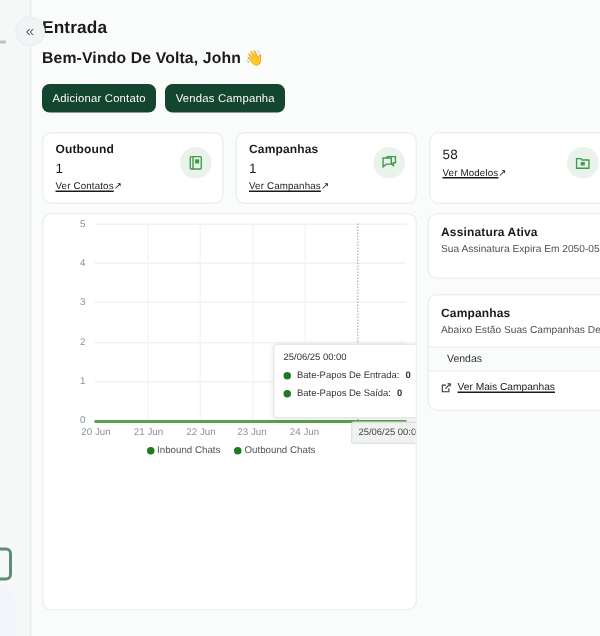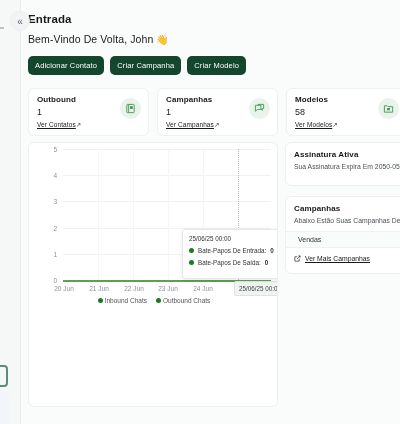--- a/index.html
+++ b/index.html
@@ -35,21 +35,21 @@
     color: #5a6670; font-size: 10px; cursor: pointer; z-index: 5;
   }
 
   
   #page {
     position: absolute; left: 21px; top: 0; width: 379px; height: 424px;
     background: #fafbfb; overflow: hidden;
   }
 
   #page-title { margin: 13px 0 0 7px; font-size: 11.5px; font-weight: 600; letter-spacing: .1px; }
-  #welcome { margin: 8px 0 0 7px; font-size: 10.5px; font-weight: 400; letter-spacing: .1px; }
+  #welcome { margin: 8px 0 0 7px; font-size: 10.5px; font-weight: 700; letter-spacing: .1px; }
   #welcome .wave { font-size: 10px; }
 
   #action-bar { margin: 11px 0 0 7px; display: flex; gap: 6px; }
   .btn {
     background: #14452f; color: #ffffff; border: none; border-radius: 5px;
     padding: 5px 7px; font-size: 7.5px; font-family: "Liberation Sans", sans-serif;
     letter-spacing: .15px; cursor: pointer; white-space: nowrap;
   }
 
   
@@ -161,22 +161,21 @@
 
   <div id="page-title">Entrada</div>
 
   <div id="welcome">
     <span>Bem-Vindo De Volta, John</span>
     <span class="wave">👋</span>
   </div>
 
   <div id="action-bar">
     <button class="btn">Adicionar Contato</button>
-    <button class="btn">Criar Campanha</button>
-    <button class="btn">Criar Modelo</button>
+    <button class="btn">Vendas Campanha</button>
   </div>
 
   <div id="stats">
 
     <div class="stat-card">
       <div class="stat-title">Outbound</div>
       <div class="stat-value">1</div>
       <div class="stat-link">
         <span>Ver Contatos</span><span class="arrow">↗</span>
       </div>
@@ -197,21 +196,20 @@
       </div>
       <div class="stat-badge">
         <svg width="11" height="11" viewBox="0 0 24 24" fill="none" stroke="#3f9a4a" stroke-width="2">
           <path d="M3 5h12v9H8l-5 4z"></path>
           <path d="M9 5V3h12v9h-3v4l-3-3"></path>
         </svg>
       </div>
     </div>
 
     <div class="stat-card">
-      <div class="stat-title">Modelos</div>
       <div class="stat-value">58</div>
       <div class="stat-link">
         <span>Ver Modelos</span><span class="arrow">↗</span>
       </div>
       <div class="stat-badge">
         <svg width="11" height="11" viewBox="0 0 24 24" fill="none" stroke="#3f9a4a" stroke-width="2">
           <path d="M3 6h6l2 2h10v12H3z"></path>
           <rect x="9" y="11" width="6" height="5" fill="#3f9a4a" stroke="none"></rect>
         </svg>
       </div>

